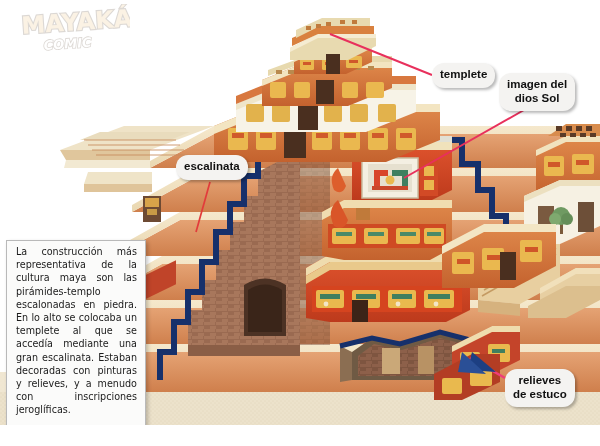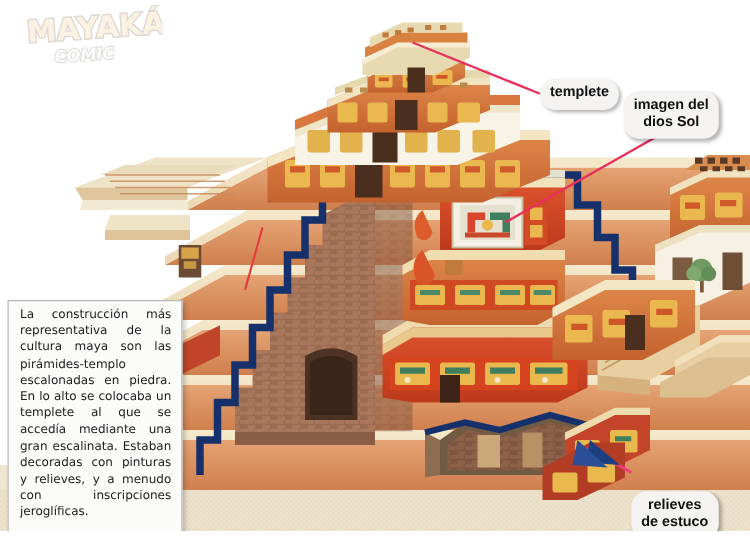--- a/index.html
+++ b/index.html
@@ -25,21 +25,21 @@
     padding:5px 8px 6px 8px;
     box-shadow:2px 2px 3px rgba(0,0,0,.28);
     white-space:pre-line;
     text-align:center;
     font-family:"Liberation Sans", sans-serif;
     border-radius:12px;
   }
   .label.l-templete{left:432px;top:63px;}
   .label.l-dios{left:499px;top:73px;text-align:center;}
   .label.l-escalinata{left:176px;top:155px;}
-  .label.l-relieves{left:505px;top:369px;text-align:center;margin-top:24px;}
+  .label.l-relieves{left:505px;top:369px;text-align:center;}
 
   
   .textbox{
     position:absolute;left:6px;top:240px;width:140px;
     background:#fbfbfa;
     border:1px solid #b9b9b9;
     box-shadow:2px 2px 4px rgba(0,0,0,.22);
     padding:4px 8px 9px 9px;
     box-sizing:border-box;
   }
@@ -459,20 +459,21 @@
         <text x="26" y="46" font-size="13" fill="#ffffff" stroke="#8d7f72" stroke-width="1.6" paint-order="stroke" font-style="italic" transform="rotate(-4 26 46)">COMIC</text>
       </g>
     </svg>
   </div>
 
   <div class="label l-templete">templete</div>
 
   <div class="label l-dios">imagen del
 dios Sol</div>
 
+  <div class="label l-escalinata">escalinata</div>
 
   <div class="label l-relieves">relieves
 de estuco</div>
 
   <div class="textbox">
     <p>La construcción más representativa de la cultura maya son las pirámides-templo escalonadas en piedra. En lo alto se colocaba un templete al que se accedía mediante una gran escalinata. Estaban decoradas con pinturas y relieves, y a menudo con inscripciones jeroglíficas.</p>
   </div>
 
   <div class="bottom-white"></div>
 </div>

